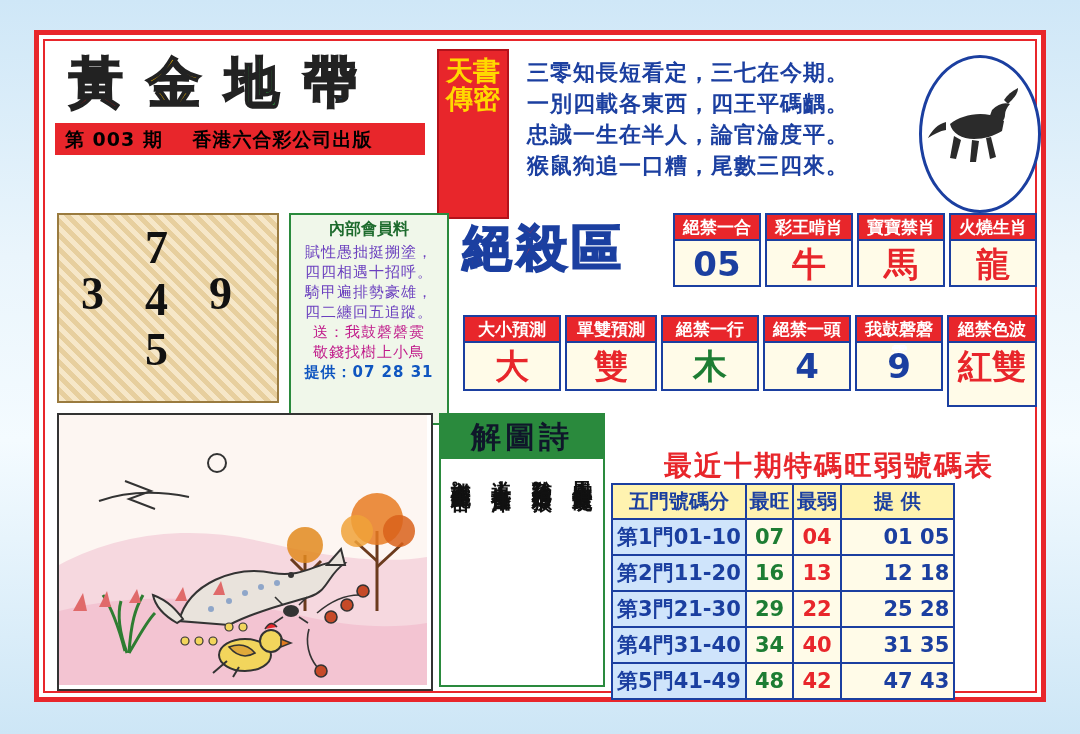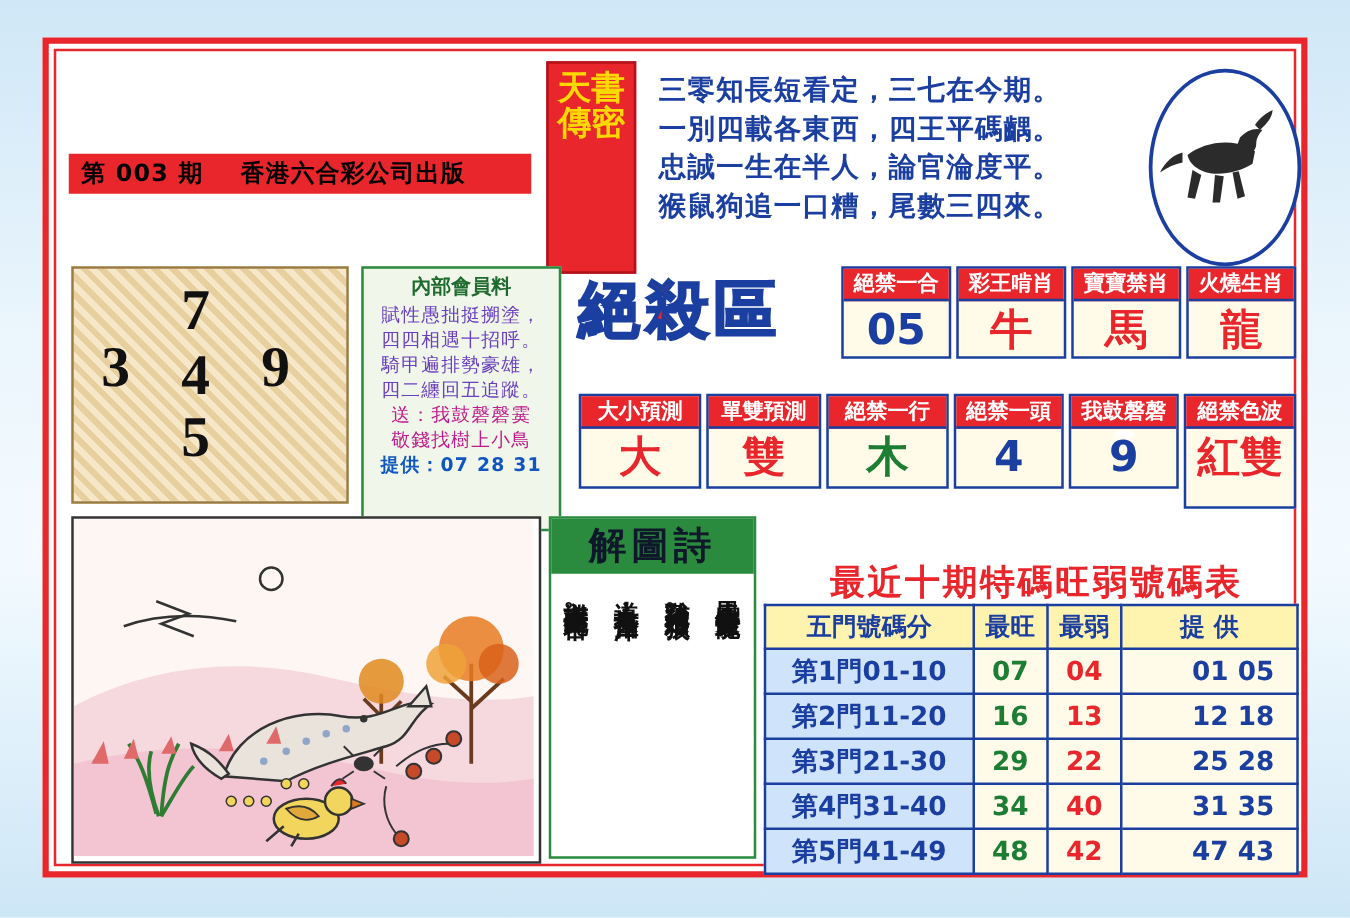--- a/index.html
+++ b/index.html
@@ -59,21 +59,21 @@
 
   
   .cell{position:absolute;box-sizing:border-box;border:2px solid #1b3fa0;background:#fffbe8;text-align:center;}
   .cell .hd{background:#e8262b;color:#ffffff;font-size:17px;font-weight:bold;line-height:24px;height:24px;border-bottom:2px solid #1b3fa0;}
   .cell .vl{font-size:34px;font-weight:bold;line-height:46px;color:#e8262b;}
   .cell .vl.blue{color:#1b3fa0;}
   .cell .vl.green{color:#1d7d33;}
 
   
   .rt-title{position:absolute;left:580px;top:412px;width:420px;text-align:center;font-size:28px;font-weight:bold;color:#e8262b;letter-spacing:2px;}
-  table.rank{position:absolute;left:572px;top:448px;width:428px;border-collapse:collapse;background:#fff;}
+  table.rank{position:absolute;left:572px;top:448px;width:344px;border-collapse:collapse;background:#fff;}
   table.rank td,table.rank th{border:2px solid #1b3fa0;text-align:center;font-size:21px;font-weight:bold;padding:3px 2px;}
   table.rank th{background:#fff3b0;color:#1b3fa0;font-size:20px;}
   table.rank td.c0{background:#cfe4fb;color:#1b3fa0;font-size:21px;}
   table.rank td.c1{background:#fffbe8;color:#1d7d33;}
   table.rank td.c2{background:#fffbe8;color:#e8262b;}
   table.rank td.c3{background:#fffbe8;color:#1b3fa0;padding-left:40px;}
 
   
   .pic{position:absolute;left:18px;top:378px;width:372px;height:274px;border:2px solid #333;background:#fff;overflow:hidden;}
 
@@ -83,20 +83,23 @@
   .vcols{position:absolute;left:0;top:46px;width:100%;height:226px;display:flex;flex-direction:row-reverse;justify-content:space-around;}
   .vcol{writing-mode:vertical-rl;text-orientation:upright;font-size:20px;font-weight:bold;color:#111;line-height:22px;letter-spacing:2px;padding-top:4px;}
 </style>
 </head>
 <body>
 
 <div class="page">
   <div class="sheet">
     <div class="inner"></div>
 
+    <div class="logo">
+      <span class="lg1">黃</span><span class="lg2">金</span><span class="lg3">地</span><span class="lg4">帶</span>
+    </div>
 
     <div class="issue">
       <span class="iss-l">第 003 期</span>
       <span class="iss-r">香港六合彩公司出版</span>
     </div>
 
     <div class="tianshu">天書傳密</div>
 
     <div class="poem">
       <div>三零知長短看定，三七在今期。</div>

